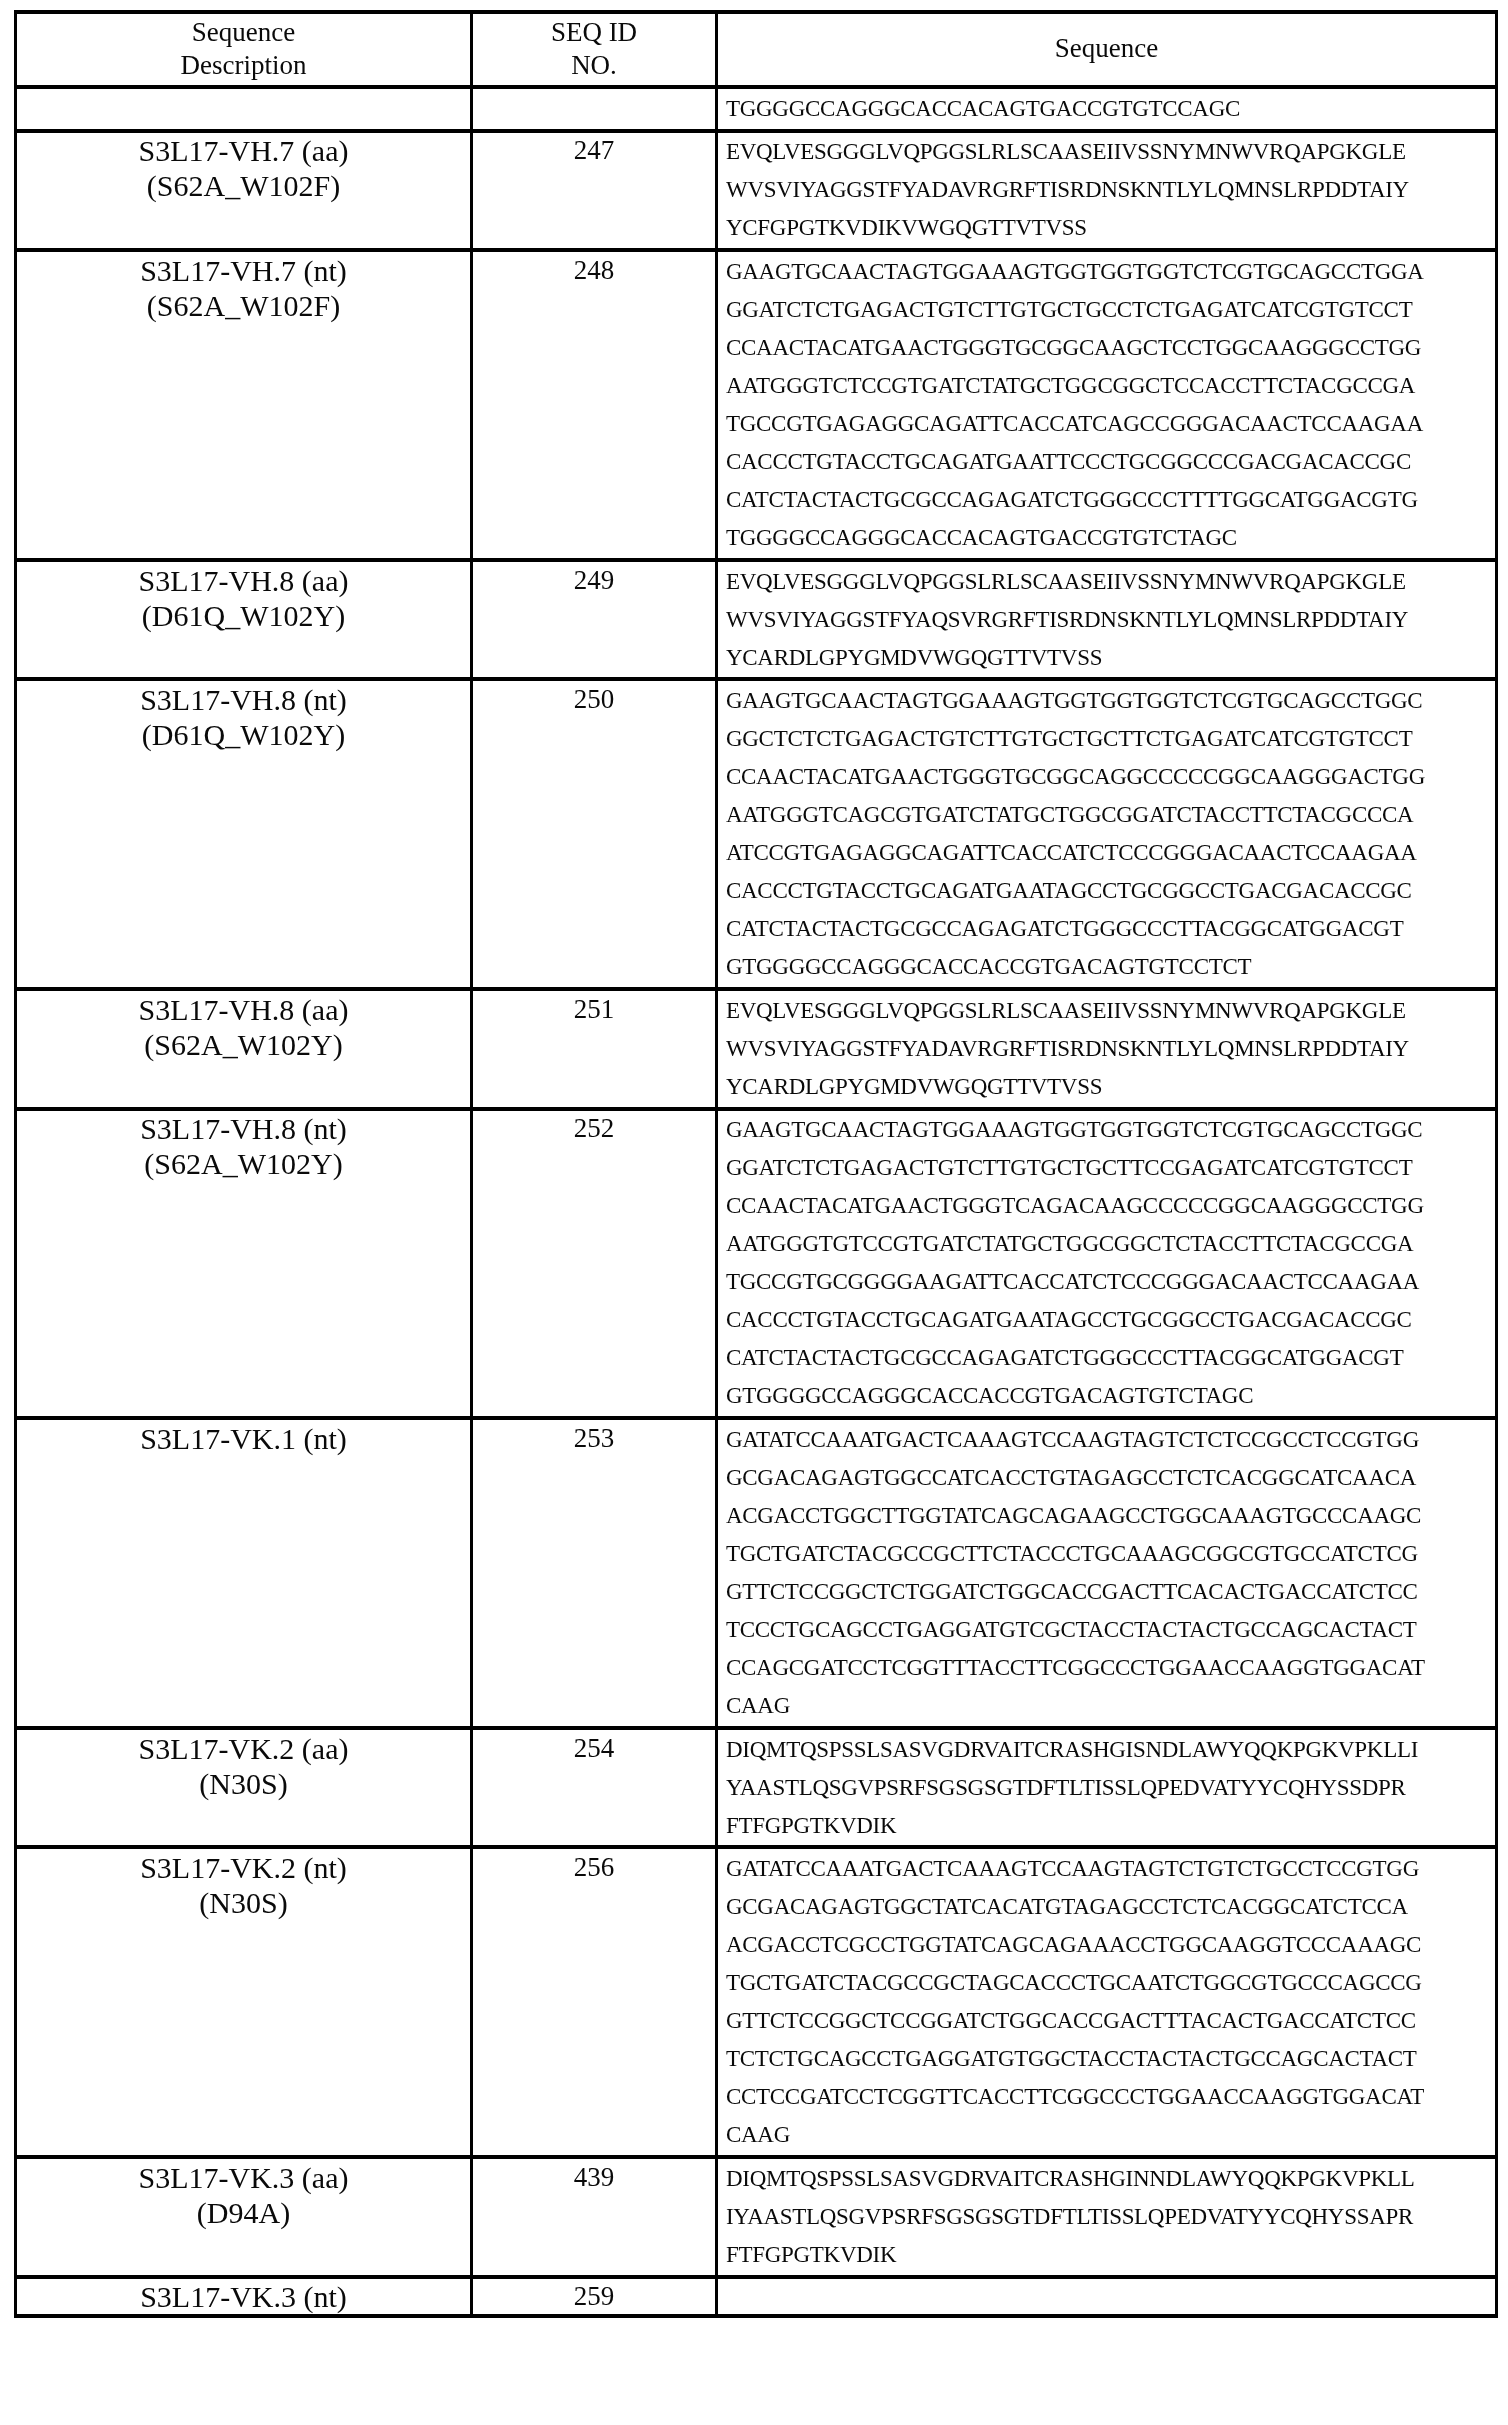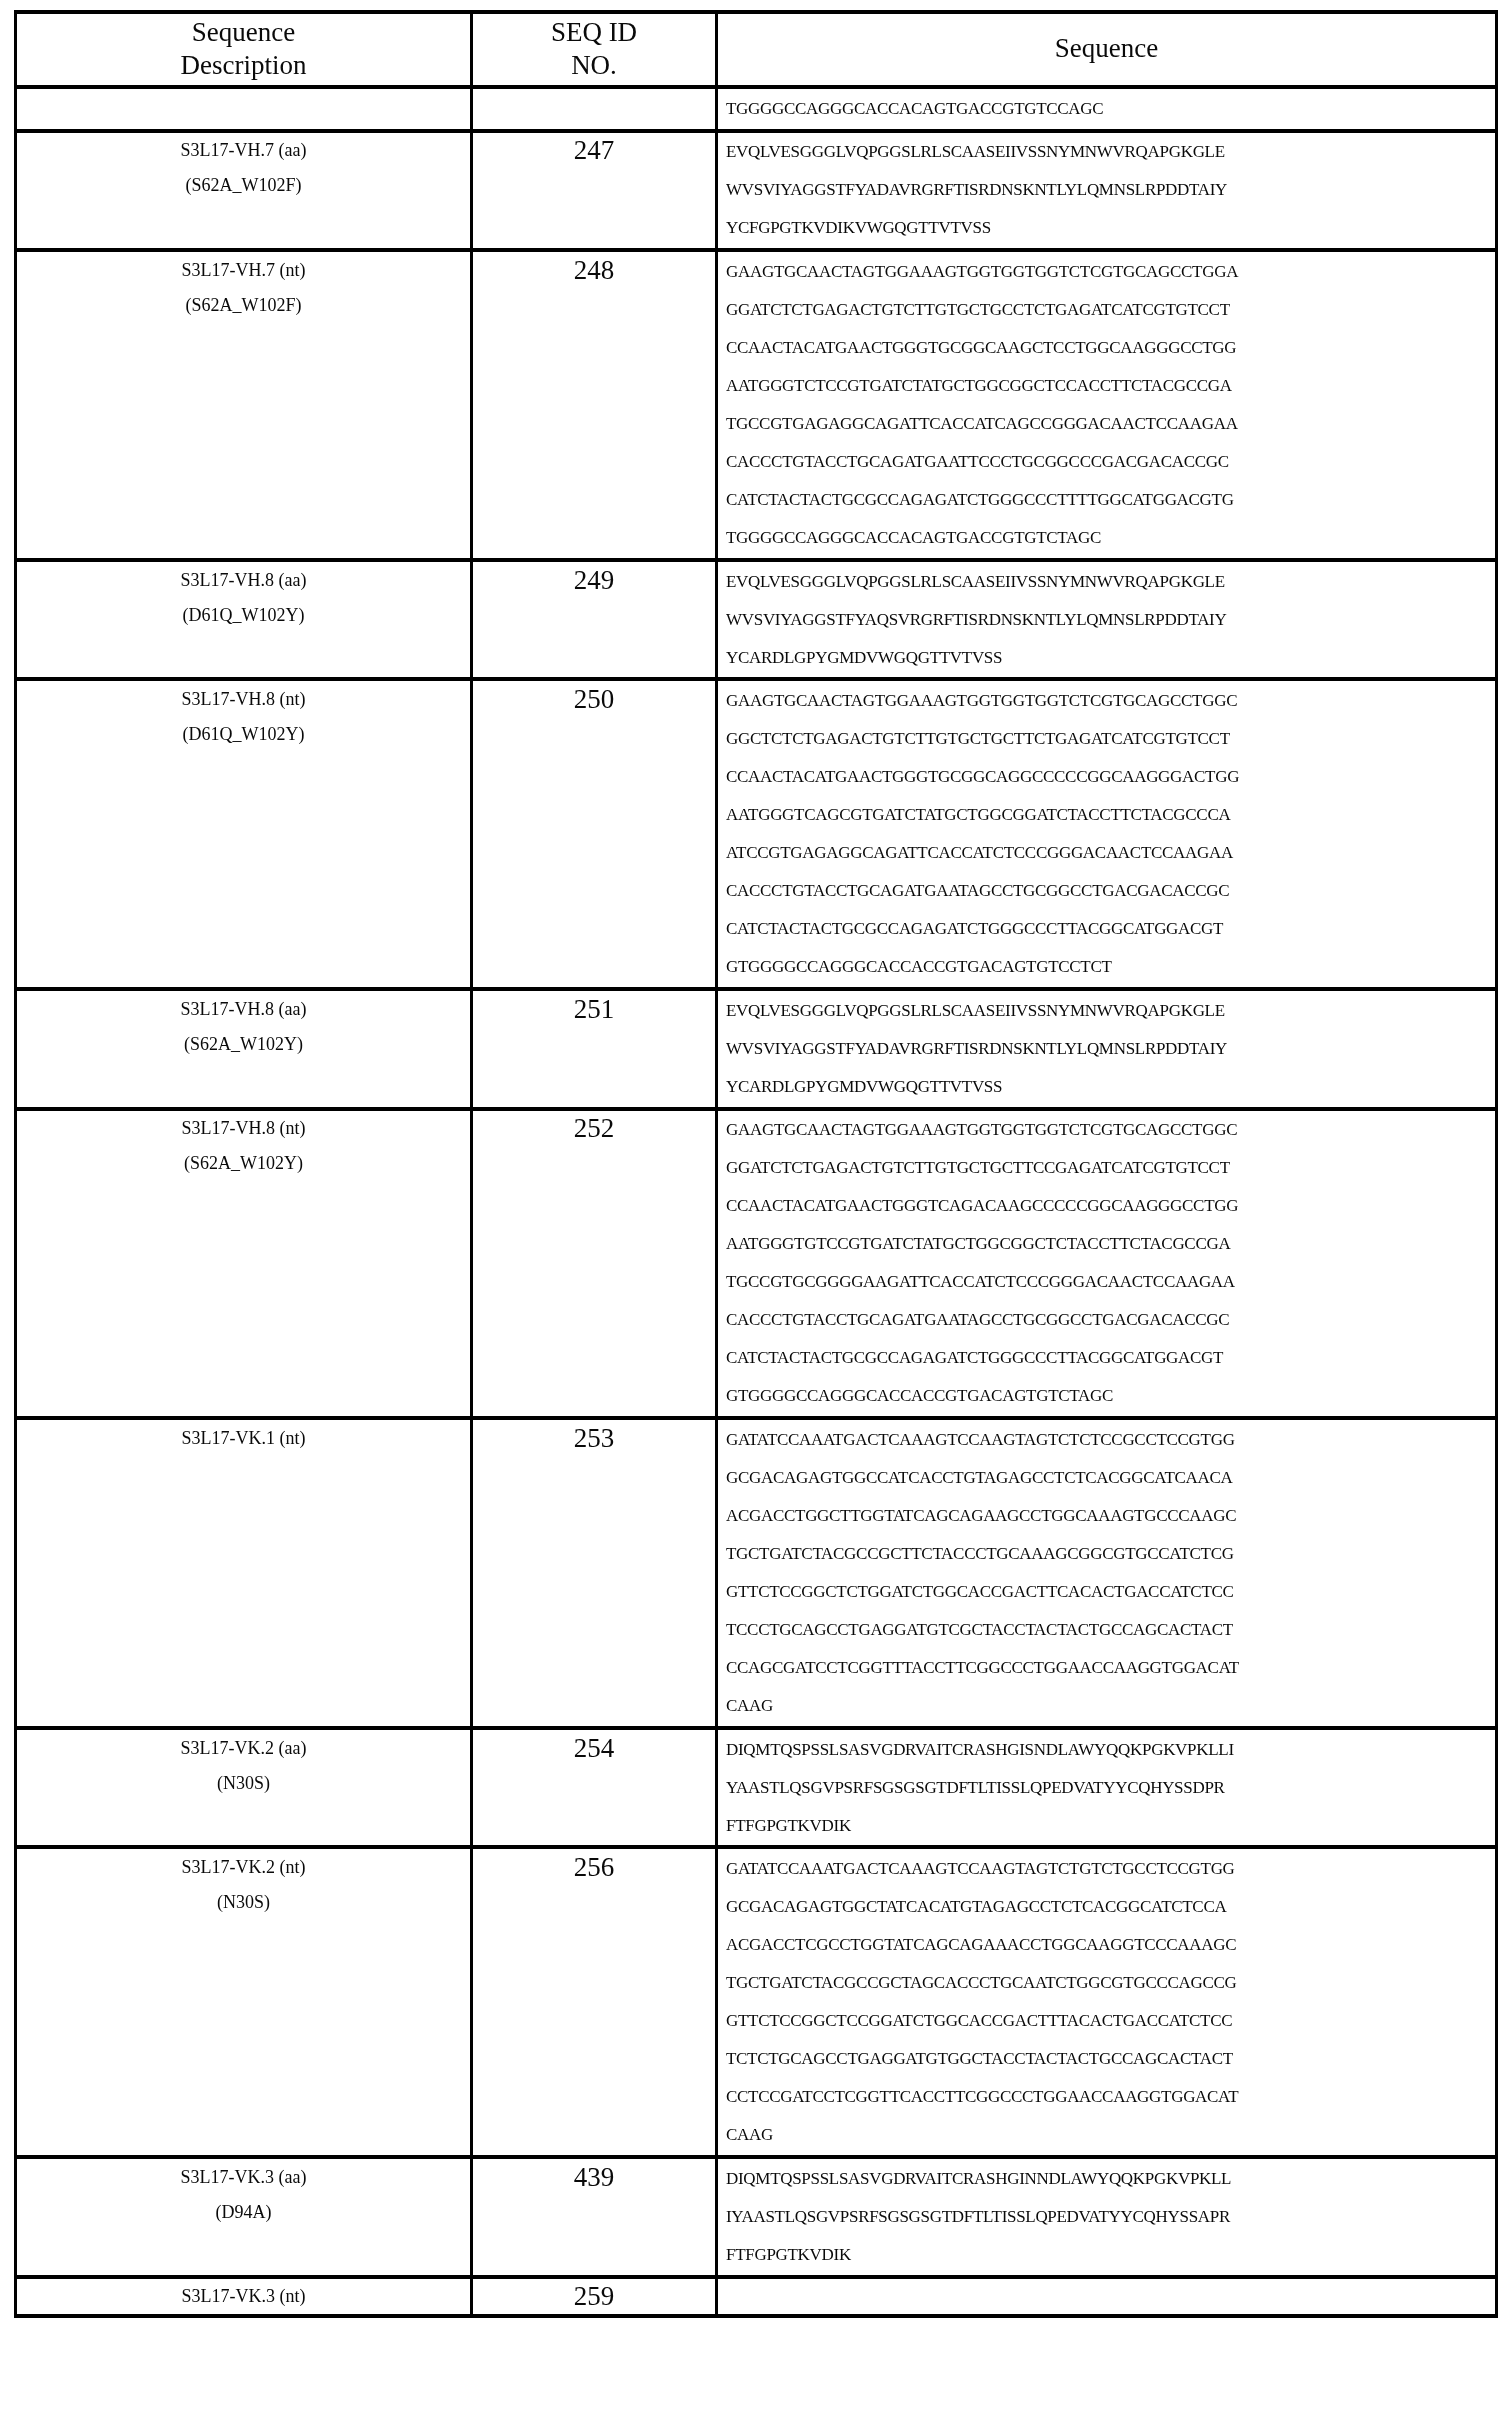--- a/index.html
+++ b/index.html
@@ -31,33 +31,33 @@
   th {
     font-weight: normal;
     font-size: 27px;
     line-height: 33px;
     text-align: center;
     padding: 2.4px 0 3.2px 0;
   }
   th.h-seq { vertical-align: middle; }
   td.desc-cell {
     text-align: center;
-    font-size: 18px;
+    font-size: 30px;
     line-height: 35px;
     padding-top: 0.8px;
   }
   td.seqid-cell {
     text-align: center;
     font-size: 27px;
     line-height: 35px;
     padding-top: 0.8px;
     margin-top: 32px;
   }
   td.seq-cell {
-    font-size: 17px;
+    font-size: 23px;
     line-height: 38px;
     letter-spacing: -0.3px;
     padding: 0.8px 3.2px 0.8px 8px;
   }
   .seq-line { white-space: nowrap; }
   .seq-line b { font-weight: normal; }
   .desc-line { white-space: nowrap; }
 </style>
 </head>
 <body>

